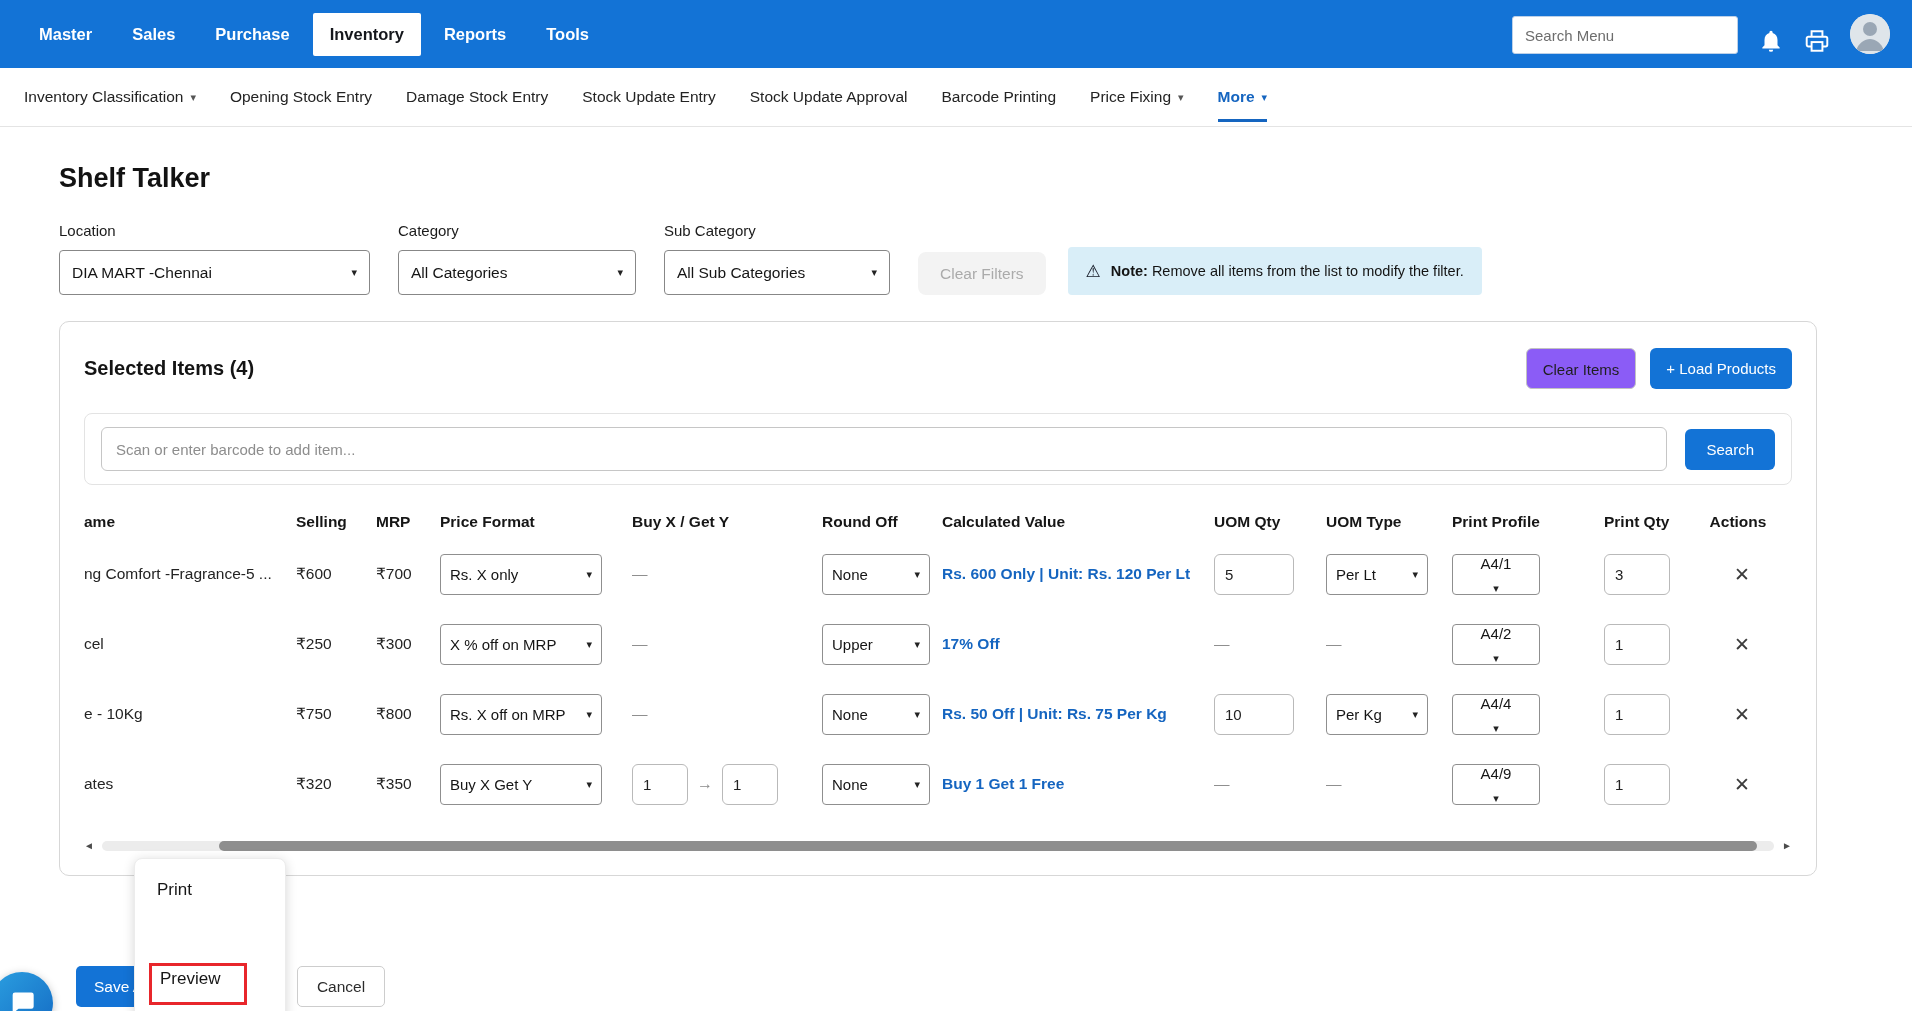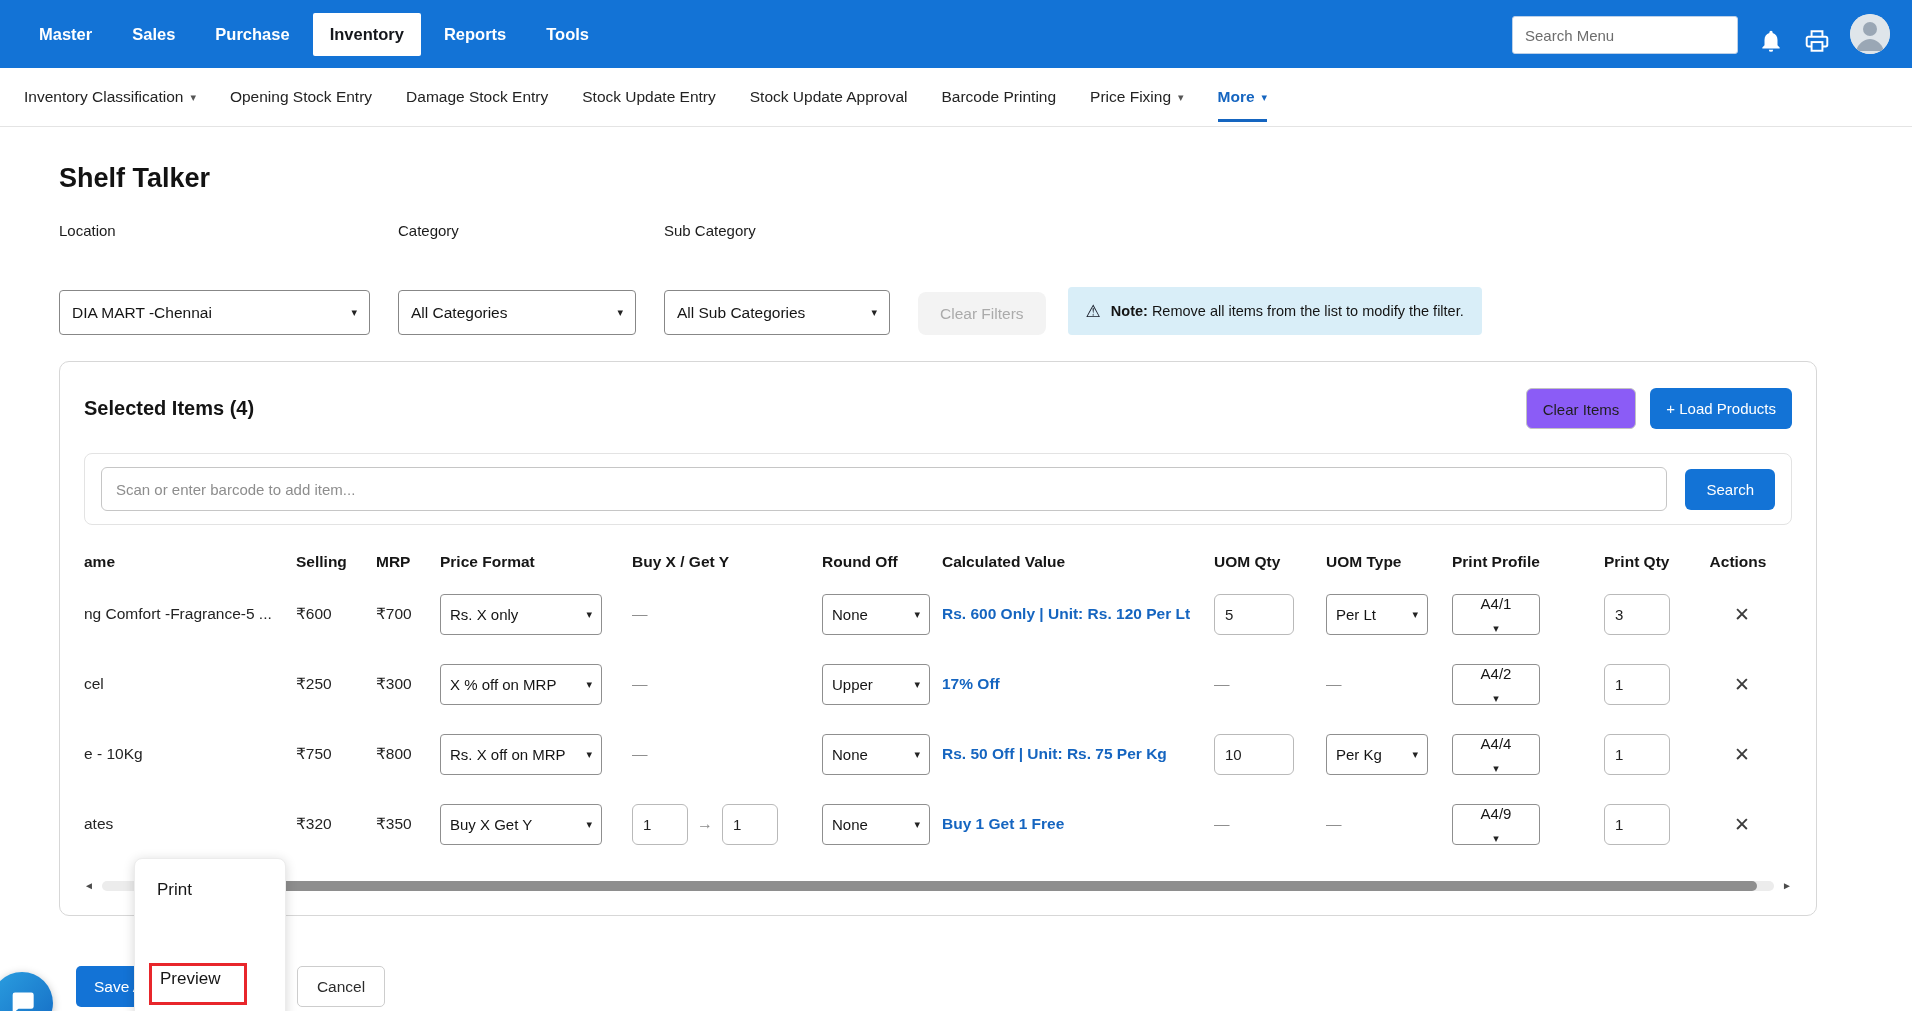--- a/index.html
+++ b/index.html
@@ -32,21 +32,21 @@
   .sub-item{display:flex;align-items:center;gap:7px;height:49px;font-size:15.5px;color:#232323;cursor:pointer;border-bottom:3px solid transparent;padding-top:3px;white-space:nowrap;}
   .sub-item .car{font-size:11px;color:#555;}
   .sub-item.active{color:var(--link);font-weight:700;border-bottom-color:var(--link);}
   .sub-item.active .car{color:var(--link);}
 
   
   .content{padding:0 59px;}
   h1.page-title{font-size:27px;font-weight:700;color:#121212;margin:36px 0 28px;}
 
   .filters{display:flex;align-items:flex-end;}
-  .fgroup{display:flex;flex-direction:column;margin-right:28px;gap:40px;}
+  .fgroup{display:flex;flex-direction:column;margin-right:28px;}
   .fgroup label{font-size:15px;color:#1b1b1b;margin-bottom:11px;}
   .sel{border:1px solid #878787;border-radius:4px;background:#fff;display:flex;align-items:center;justify-content:space-between;
        padding:0 12px;height:45px;font-size:15.5px;color:#151515;cursor:pointer;gap:10px;}
   .sel .car{font-size:11px;color:#222;}
   .w-location{width:311px;} .w-category{width:238px;} .w-subcat{width:226px;}
   .clear-filters{height:43px;padding:0 22px;border:none;border-radius:8px;background:#f3f3f3;color:#ababab;font-size:15.5px;font-family:inherit;margin-right:22px;cursor:default;}
   .note{height:48px;background:var(--note-bg);border-radius:4px;display:flex;align-items:center;padding:0 18px;gap:10px;font-size:14.5px;color:#141414;}
   .note .warn{font-size:17px;color:#101522;}
   .note b{font-weight:700;}
 

